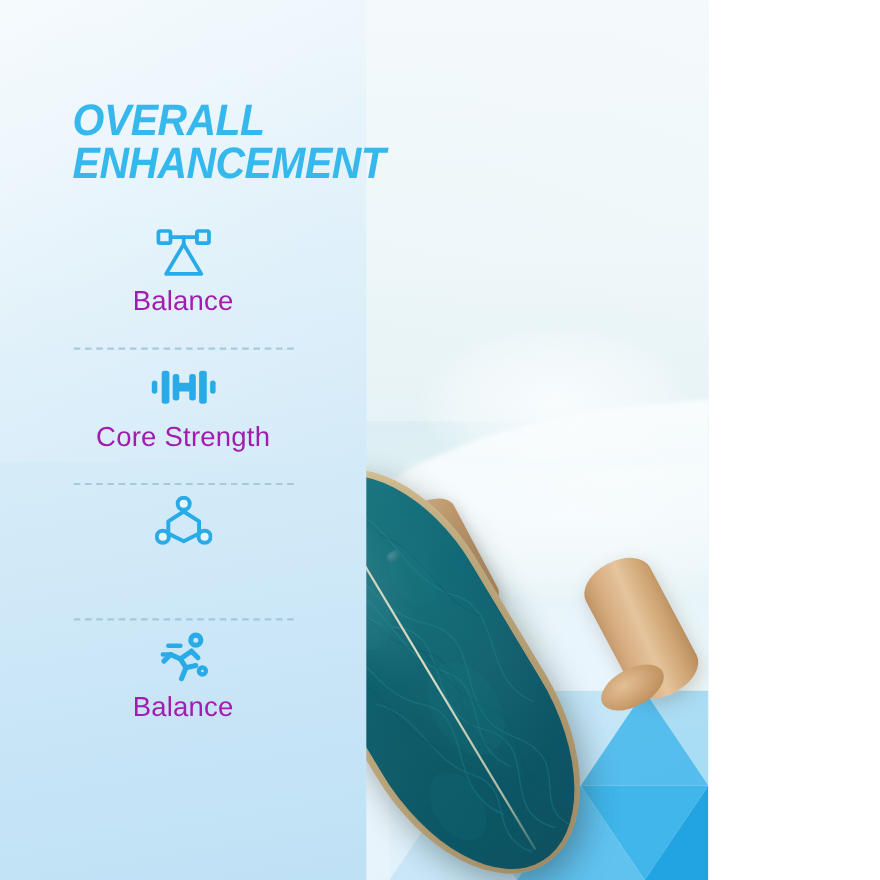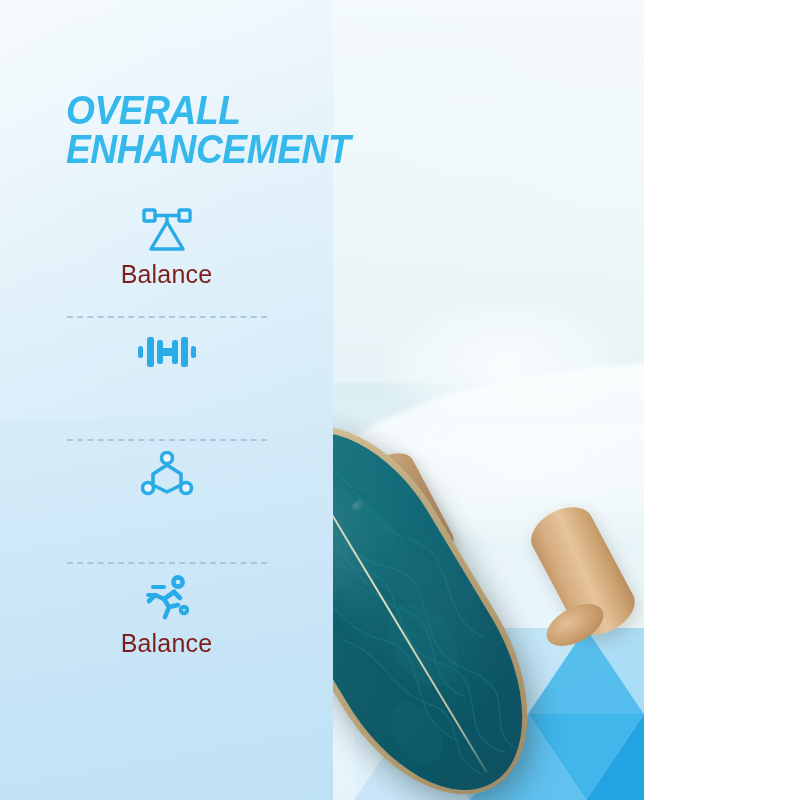--- a/index.html
+++ b/index.html
@@ -176,21 +176,21 @@
     box-sizing: border-box;
   }
   .feature-icon {
     height: 50px;
     display: flex;
     align-items: center;
     justify-content: center;
   }
   .feature-label {
     margin-top: 6px;
-    color: #7f1d1d;
+    color: #a21caf;
     font-size: 25px;
     font-weight: 400;
     letter-spacing: .2px;
     font-family: "Liberation Sans", sans-serif;
   }
   .divider {
     position: relative;
     width: 200px;
     margin: 0 auto;
     height: 1px;
@@ -400,20 +400,21 @@
         <svg width="60" height="40" viewBox="0 0 60 40" fill="#29abe8">
           <rect x="1" y="14" width="5" height="12" rx="2.5"></rect>
           <rect x="10" y="5" width="7" height="30" rx="2.5"></rect>
           <rect x="20" y="8" width="6" height="24" rx="2.5"></rect>
           <rect x="25" y="16" width="12" height="8" rx="1.5"></rect>
           <rect x="35" y="8" width="6" height="24" rx="2.5"></rect>
           <rect x="44" y="5" width="7" height="30" rx="2.5"></rect>
           <rect x="54" y="14" width="5" height="12" rx="2.5"></rect>
         </svg>
       </div>
+      <div class="feature-label">Core Strength</div>
     </div>
     <div class="divider"></div>
 
     <div class="feature">
       <div class="feature-icon">
         <svg width="52" height="48" viewBox="0 0 52 48" fill="none" stroke="#29abe8" stroke-width="3.6" stroke-linejoin="round">
           <path d="M26 14 L40 23 L40 34 L26 41 L12 34 L12 23 Z"></path>
           <circle cx="26" cy="7" r="5.5" fill="#eaf5fb"></circle>
           <circle cx="7" cy="37" r="5.5" fill="#eaf5fb"></circle>
           <circle cx="45" cy="37" r="5.5" fill="#eaf5fb"></circle>

